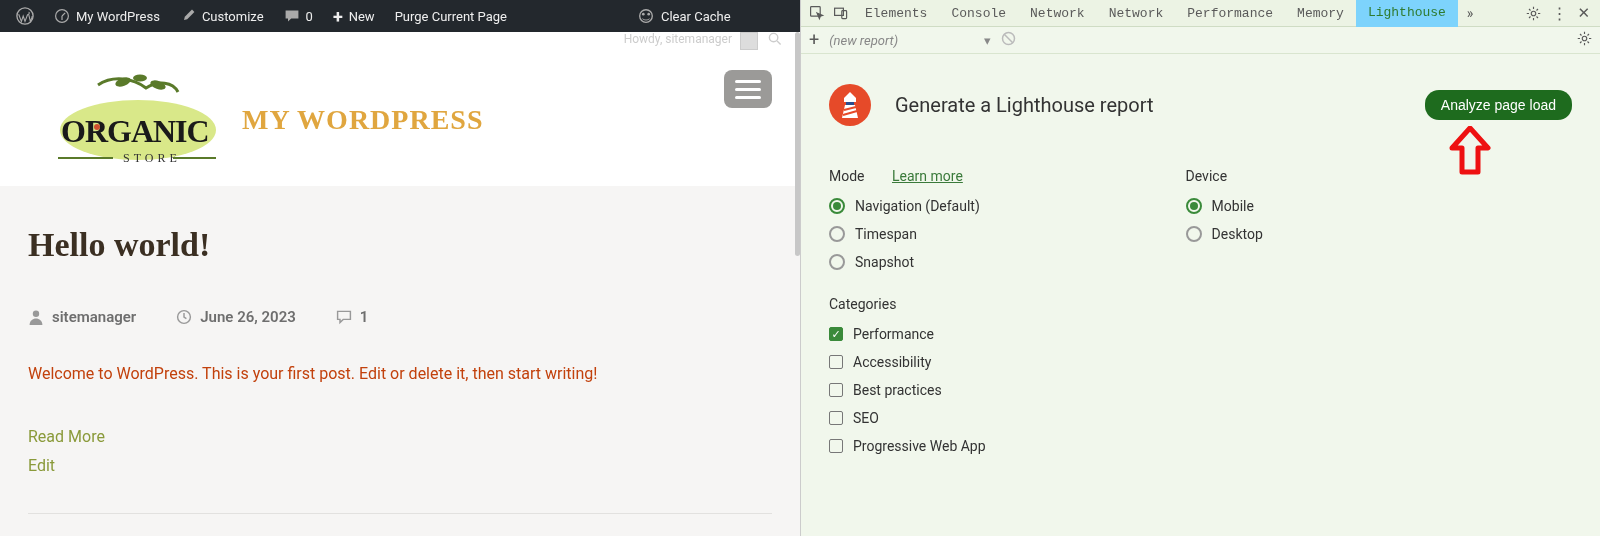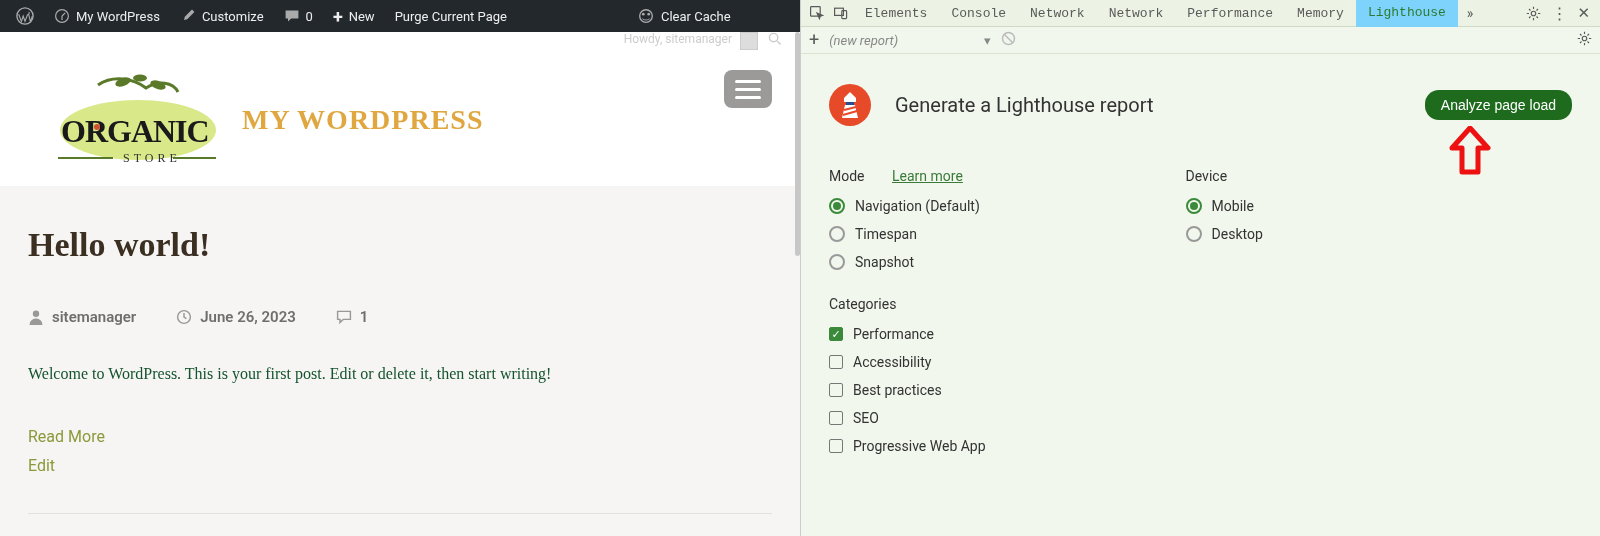--- a/index.html
+++ b/index.html
@@ -22,21 +22,21 @@
     .burger span { width: 26px; height: 3px; background: #fff; border-radius: 2px; }
 
     
     .logo-svg { width: 190px; height: 100px; }
 
     .content { background: #f6f5f4; flex: 1; padding: 40px 28px 28px 28px; color: #555; }
     .post-title { font-family: Georgia, serif; font-size: 34px; color: #3b2f22; margin-bottom: 44px; }
     .post-meta { display: flex; align-items: flex-start; gap: 40px; font-size: 15px; color: #6e6e6e; font-weight: 600; margin-bottom: 36px; }
     .meta-item { display: flex; align-items: center; gap: 8px; }
     .meta-ico { color: #999; display:inline-flex; }
-    .post-body { font-size: 16px; color: #14532d; line-height: 1.55; margin-bottom: 40px; font-family: Liberation Serif, serif; }
+    .post-body { font-size: 16px; color: #c2410c; line-height: 1.55; margin-bottom: 40px; }
     .readmore, .editlink { color: #8a9a3a; font-size: 16px; display:block; margin-bottom: 10px; cursor:pointer; }
     .divider { border:0; border-top: 1px solid #e2e1df; margin-top: 38px; }
 
     .wp-scroll { position:absolute; left:795px; top:32px; width:5px; height: 224px; background:#c7c7c7; border-radius: 3px; }
 
     
     .devtools { width: 800px; display: flex; flex-direction: column; background: #f1f7ec; font-size: 13px; color: #333; border-left: 1px solid #ccc; }
     .dev-tabs { display: flex; align-items: center; height: 27px; border-bottom: 1px solid #cfdcc4; padding: 0 4px; background: #ecf3e4; }
     .dev-tabs .ticon { width: 24px; display:inline-flex; align-items:center; justify-content:center; color:#5a5a5a; cursor:pointer; height: 100%; }
     .dev-tab { padding: 15px 12px; height: 100%; display:flex; align-items:center; color: #5a5a5a; cursor:pointer;font-family:Liberation Mono, monospace; }

